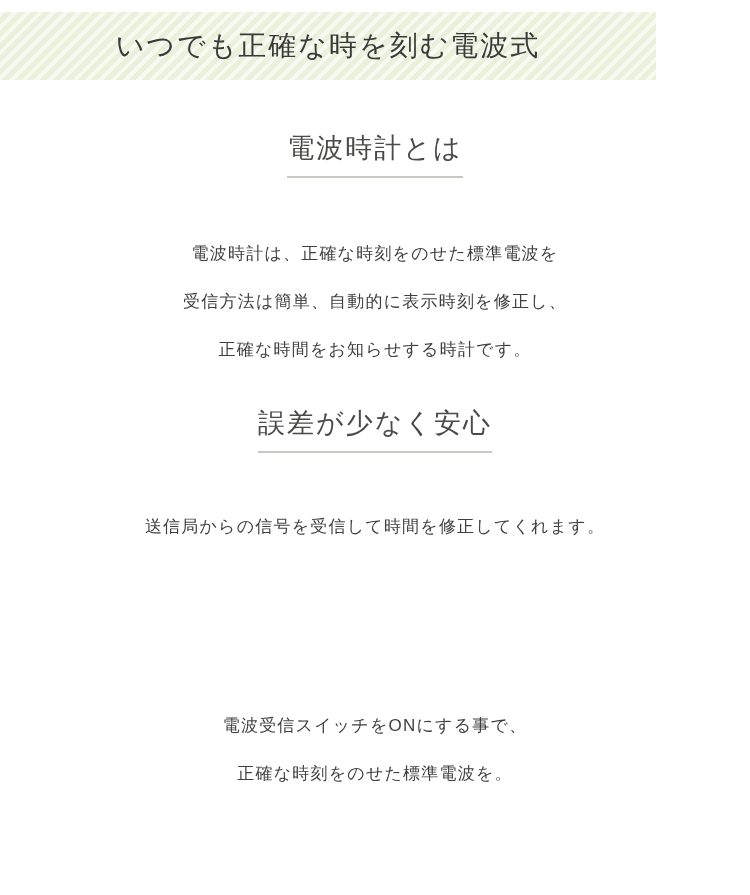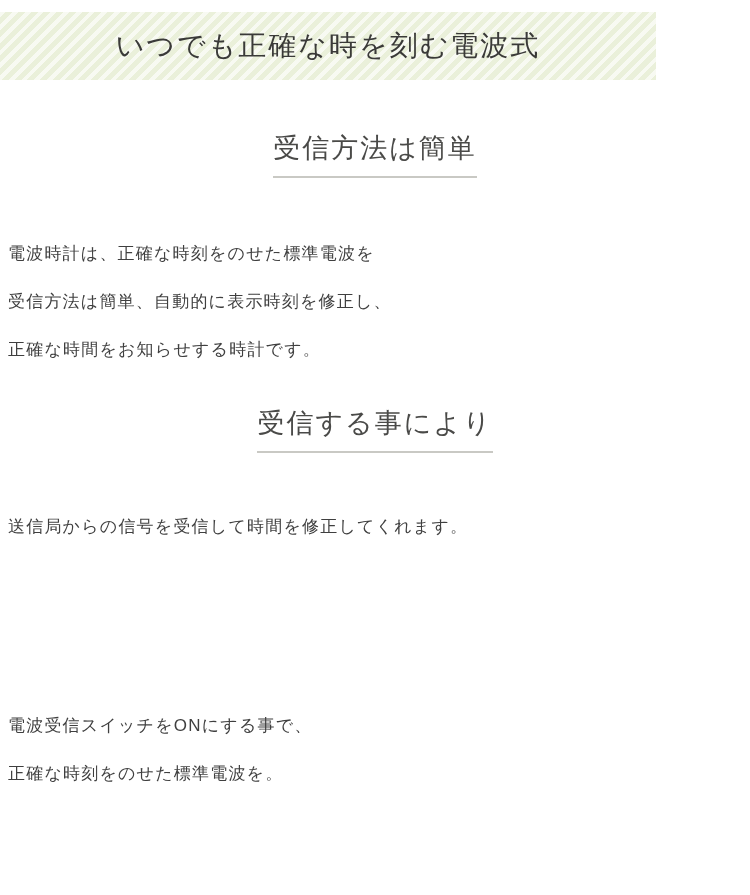--- a/index.html
+++ b/index.html
@@ -65,24 +65,24 @@
     font-size: 27px;
     letter-spacing: 2px;
     font-weight: 500;
     color: #4a4a48;
     padding-bottom: 10px;
     border-bottom: 2px solid #c9c9c4;
     margin: 0;
   }
 
   .body-text {
-    margin: 8px;
+    margin: 0;
     padding: 0;
     list-style: none;
-    text-align: left;
+    text-align: center;
   }
   .body-line {
     font-size: 17px;
     line-height: 48px;
     letter-spacing: 1.2px;
     color: #3f3f3f;
     white-space: nowrap;
   }
 
   .body-block-1 { margin-top: 52px; }
@@ -92,30 +92,30 @@
 </head>
 <body>
 
 <div class="page">
 
   <div class="banner">
     <div class="banner-title">いつでも正確な時を刻む電波式</div>
   </div>
 
   <div class="section section-1">
-    <h2 class="section-heading">受信方法は簡単</h2>
+    <h2 class="section-heading">電波時計とは</h2>
     <div class="body-text body-block-1">
       <div class="body-line">電波時計は、正確な時刻をのせた標準電波を</div>
       <div class="body-line">受信方法は簡単、自動的に表示時刻を修正し、</div>
       <div class="body-line">正確な時間をお知らせする時計です。</div>
     </div>
   </div>
 
   <div class="section section-2">
-    <h2 class="section-heading">受信する事により</h2>
+    <h2 class="section-heading">誤差が少なく安心</h2>
     <div class="body-text body-block-2">
       <div class="body-line">送信局からの信号を受信して時間を修正してくれます。</div>
     </div>
   </div>
 
   <div class="section section-3">
     <div class="body-text body-block-3">
       <div class="body-line">電波受信スイッチをONにする事で、</div>
       <div class="body-line">正確な時刻をのせた標準電波を。</div>
     </div>

